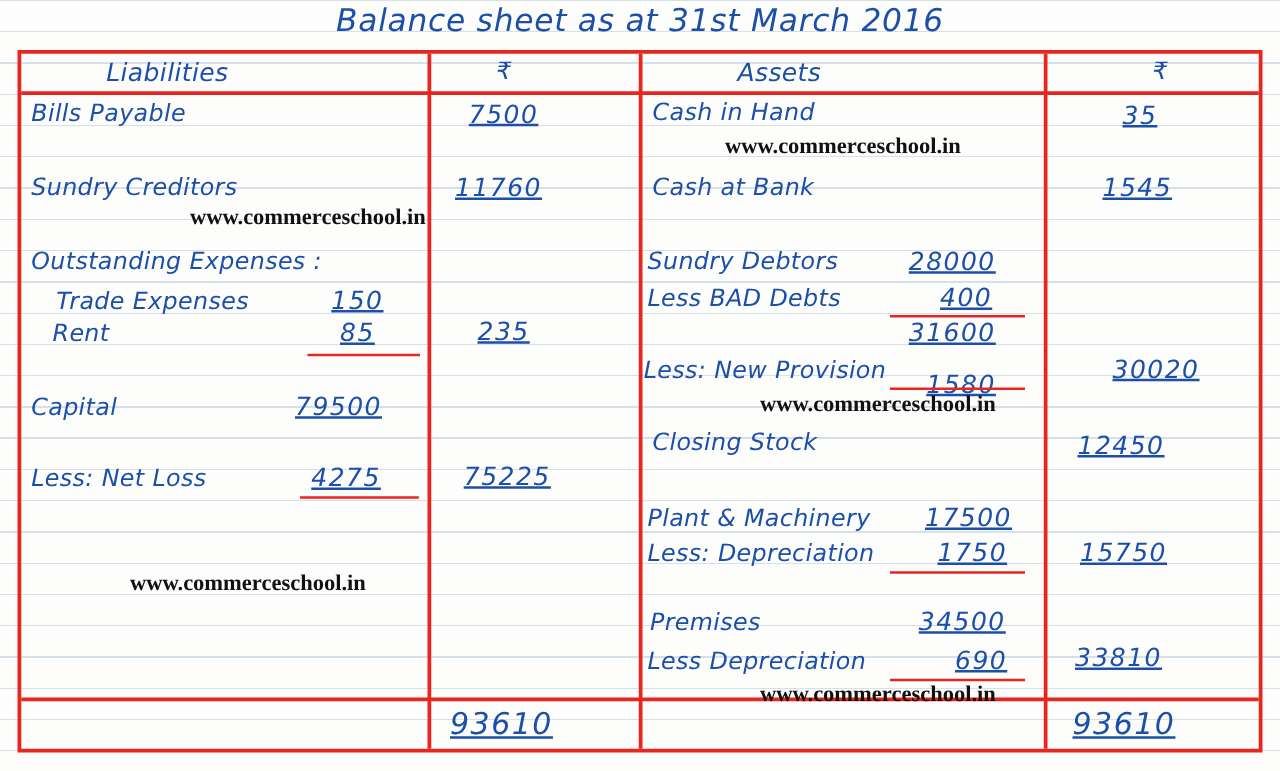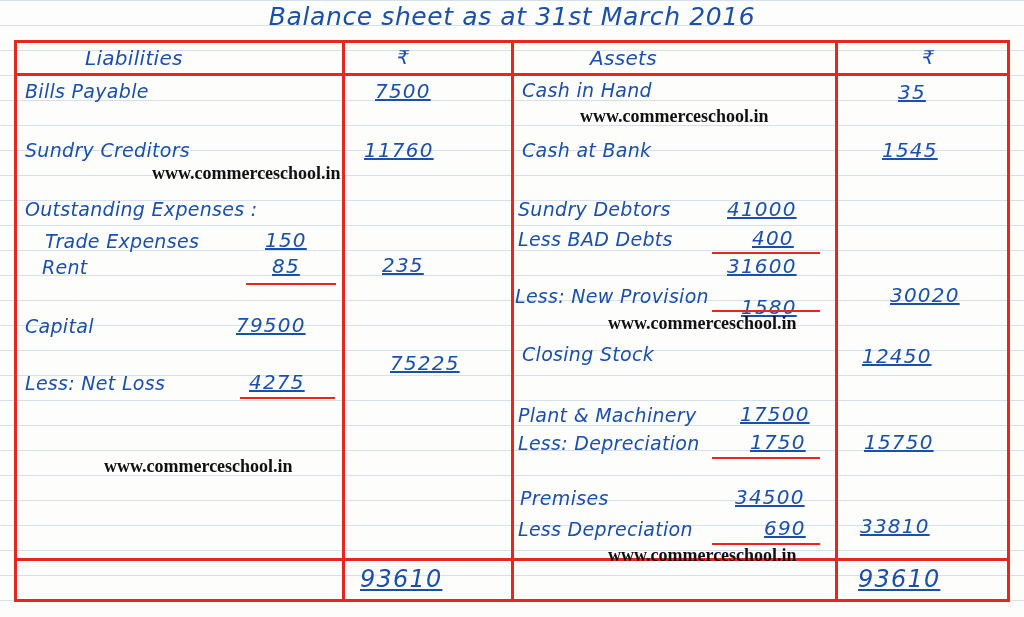--- a/index.html
+++ b/index.html
@@ -140,30 +140,30 @@
 <div class="hw num amt" style="left:272px; top:254px;">85</div>
 <div class="ul" style="left:246px; top:283px; width:90px;"></div>
 <div class="hw num amt" style="left:382px; top:253px;">235</div>
 
 <div class="hw lbl" style="left:25px; top:315px;">Capital</div>
 <div class="hw num amt" style="left:236px; top:313px;">79500</div>
 
 <div class="hw lbl" style="left:25px; top:372px;">Less: Net Loss</div>
 <div class="hw num amt" style="left:249px; top:370px;">4275</div>
 <div class="ul" style="left:240px; top:397px; width:95px;"></div>
-<div class="hw num amt" style="left:371px; top:351px;margin-left:19px;">75225</div>
+<div class="hw num amt" style="left:371px; top:369px;">75225</div>
 
 <div class="hw lbl" style="left:522px; top:79px;">Cash in Hand</div>
 <div class="hw num amt" style="left:898px; top:80px;">35</div>
 
 <div class="hw lbl" style="left:522px; top:139px;">Cash at Bank</div>
 <div class="hw num amt" style="left:882px; top:138px;">1545</div>
 
 <div class="hw lbl" style="left:518px; top:198px;">Sundry Debtors</div>
-<div class="hw num amt" style="left:727px; top:197px;">41000</div>
+<div class="hw num amt" style="left:727px; top:197px;">28000</div>
 
 <div class="hw lbl" style="left:518px; top:228px;">Less BAD Debts</div>
 <div class="hw num amt" style="left:752px; top:226px;">400</div>
 <div class="ul" style="left:712px; top:252px; width:108px;"></div>
 
 <div class="hw num amt" style="left:727px; top:254px;">31600</div>
 
 <div class="hw lbl" style="left:515px; top:285px;">Less: New Provision</div>
 <div class="hw num amt" style="left:741px; top:283px;margin-top:12px;">1580</div>
 <div class="ul" style="left:712px; top:310px; width:108px;"></div>

